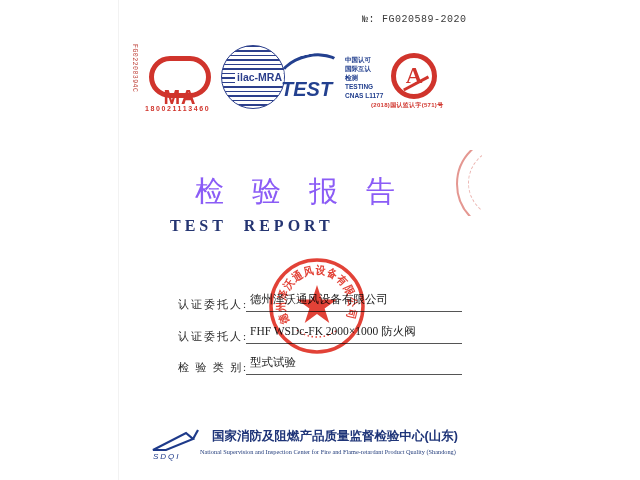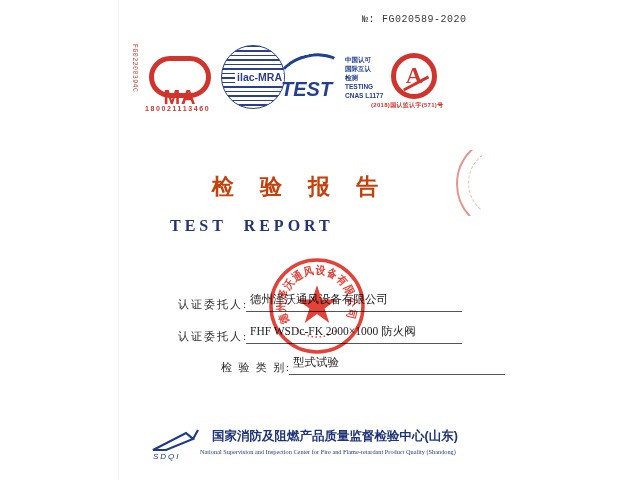--- a/index.html
+++ b/index.html
@@ -36,32 +36,32 @@
   .cal-caption{left:371px;top:101px;font-size:6px;color:#d0342c;font-weight:700;letter-spacing:.3px;}
 
   
   .arc-clip{left:448px;top:150px;width:34px;height:66px;overflow:hidden;}
   .arc-clip .ring{position:absolute;left:8px;top:-14px;width:92px;height:92px;border-radius:50%;
                   border:2px solid rgba(205,65,55,.55);}
   .arc-clip .ring2{position:absolute;left:20px;top:-2px;width:68px;height:68px;border-radius:50%;
                    border:1px dashed rgba(205,65,55,.4);}
 
   
-  .title-cn{left:170px;top:172px;width:260px;text-align:center;font-size:22px;font-weight:700;
-            color:#c2410c;letter-spacing:10px;font-family:"Liberation Sans",sans-serif;white-space:nowrap;}
+  .title-cn{left:170px;top:172px;width:260px;text-align:center;font-size:29px;font-weight:400;
+            color:#8b5cf6;letter-spacing:10px;font-family:"Liberation Sans",sans-serif;white-space:nowrap;}
   .title-en{left:170px;top:217px;width:260px;text-align:left;font-size:16px;font-weight:700;
             color:#253572;letter-spacing:4px;word-spacing:9px;font-family:"Liberation Serif",serif;}
 
   
   .field-row{position:absolute;left:178px;white-space:nowrap;}
   .field-label{display:inline-block;width:68px;font-size:11px;color:#2a2a2a;text-align-last:justify;
                font-family:"Liberation Serif",serif;vertical-align:bottom;}
   .field-value{display:inline-block;width:212px;border-bottom:1px solid #555;padding:0 0 4px 4px;
                font-size:11.5px;color:#222;font-family:"Liberation Serif",serif;vertical-align:bottom;}
-  .row1{top:292px;} .row2{top:324px;} .row3{top:355px;margin-left:43px;}
+  .row1{top:292px;} .row2{top:324px;} .row3{top:355px;}
 
   
   .stamp{left:257px;top:246px;width:120px;height:120px;opacity:.92;mix-blend-mode:multiply;}
 
   
   .sdqi-swoosh{left:150px;top:428px;}
   .sdqi-text{left:153px;top:452px;font-size:8px;font-weight:400;font-style:italic;color:#1e3a8a;letter-spacing:2px;}
   .org-cn{left:200px;top:428px;width:250px;font-size:12.5px;font-weight:700;color:#1e3478;white-space:nowrap;padding-left:12px;}
   .org-en{left:200px;top:448px;width:250px;font-size:6.3px;color:#27407e;font-family:"Liberation Serif",serif;white-space:nowrap;}
 </style>

